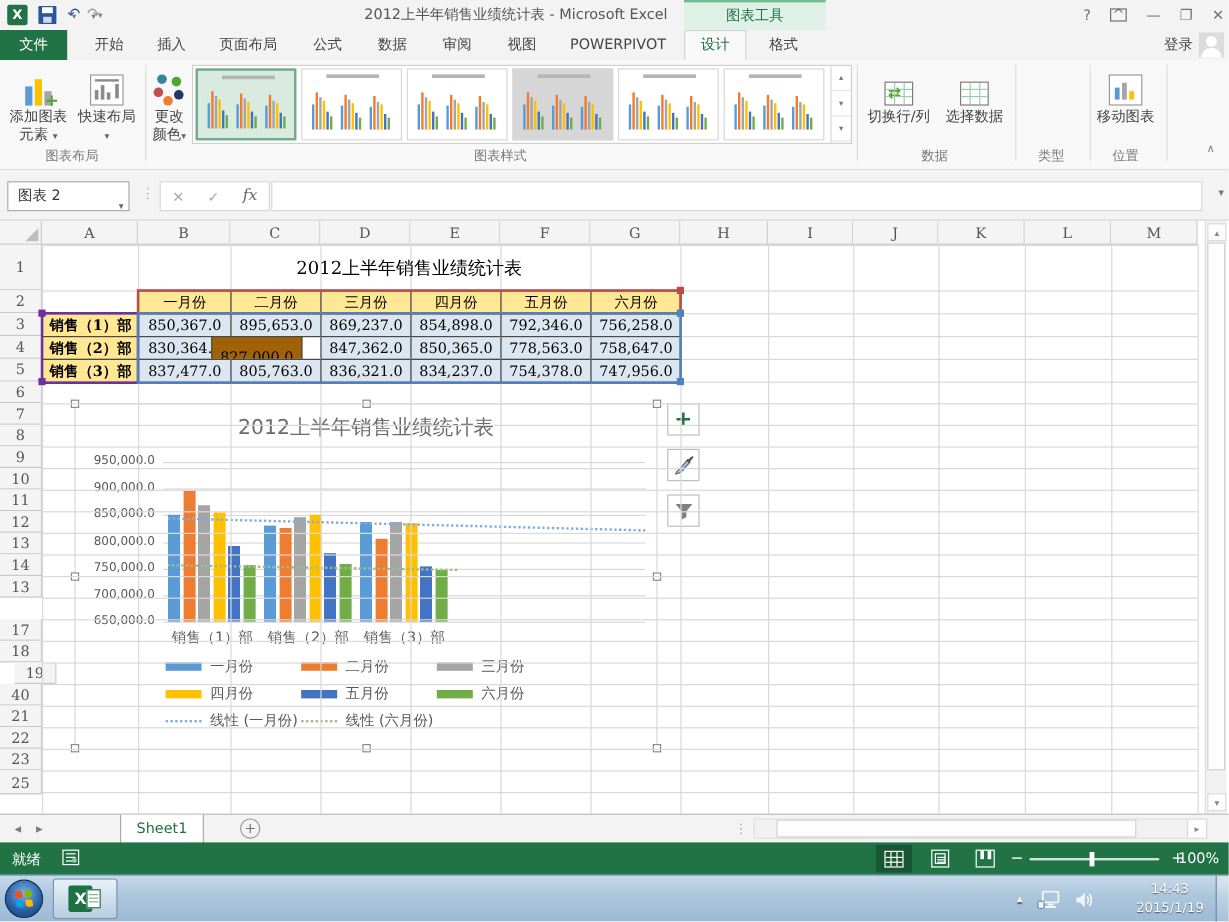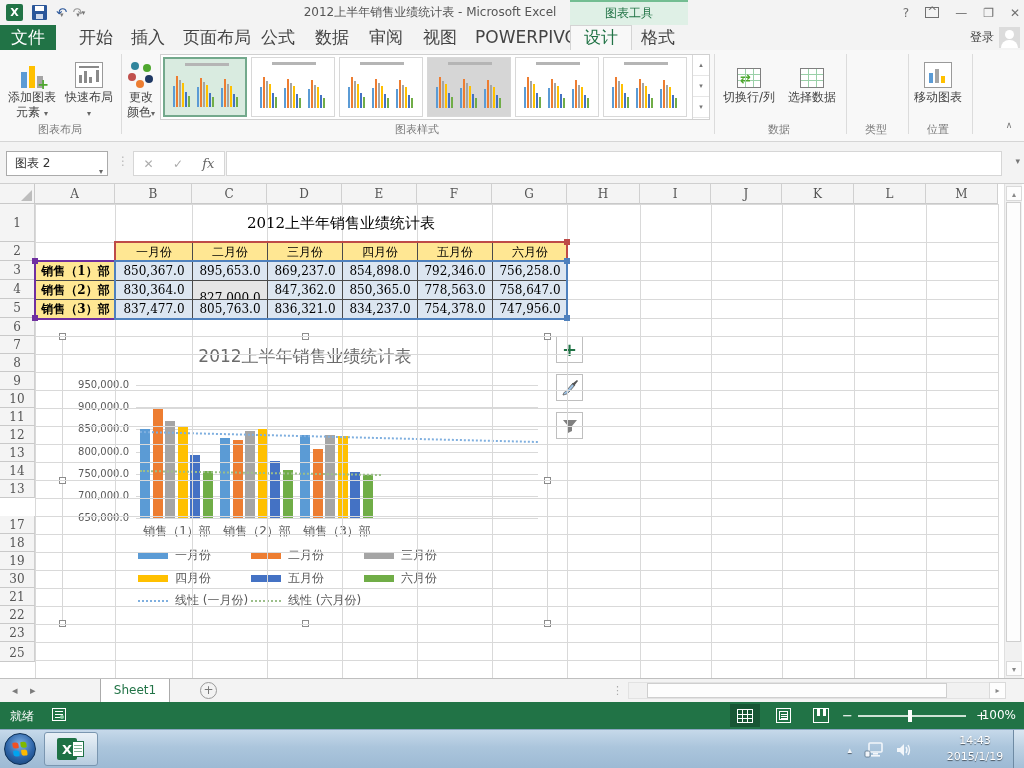--- a/index.html
+++ b/index.html
@@ -19,21 +19,21 @@
   .qat-arrow { font-size:7px; color:#777; margin-left:-7px; }
   .tb-title { position:absolute; left:230px; top:4px; width:400px; text-align:center; color:#555; font-size:12px; }
   .ctx-header { position:absolute; left:570px; top:0; width:118px; height:25px; background:#DFF0E6;
                 border-top:2px solid #73BD92; color:#217346; font-size:12px; text-align:center; line-height:23px; }
   .win-btns { position:absolute; right:4px; top:0; height:25px; display:flex; align-items:center; gap:16px; color:#707070; }
   .win-btns span { font-size:12px; cursor:default; }
   .ribbonopt-icon { display:inline-block; width:14px; height:11px; border:1px solid #707070; font-size:8px; line-height:9px; text-align:center; color:#707070; }
 
   
   .tabrow { position:absolute; left:0; top:25px; width:1024px; height:25px; background:#F3F3F3; }
-  .tab { position:absolute; top:0; height:25px; line-height:25px; padding:0 13px; color:#444; font-size:17px; }
+  .tab { position:absolute; top:0; height:25px; line-height:25px; padding:0 13px; color:#444; font-size:12px; }
   .tab.file { background:#217346; color:#fff; width:56px; text-align:center; padding:0; }
   .tab.sel { background:#F8F8F8; color:#217346; border:1px solid #D4D4D4; border-bottom:none; line-height:23px; }
   .signin { position:absolute; right:30px; top:0; height:25px; line-height:25px; color:#444; }
   .avatar { position:absolute; right:4px; top:2px; width:21px; height:21px; background:#DCDCDC; overflow:hidden; }
   .avatar:before { content:""; position:absolute; left:6px; top:3px; width:9px; height:9px; border-radius:50%; background:#fff; }
   .avatar:after { content:""; position:absolute; left:2px; top:13px; width:17px; height:10px; border-radius:8px 8px 0 0; background:#fff; }
 
   
   .ribbon { position:absolute; left:0; top:50px; width:1024px; height:92px; background:#F8F8F8; border-bottom:1px solid #D5D5D5; }
   .rbtn { position:absolute; top:4px; text-align:center; color:#444; font-size:12px; line-height:15px; }
@@ -544,22 +544,22 @@
       <div class="hdrcell" style="left: 0px; top: 188px; width: 35px; height: 18px; line-height: 18px;">9</div>
       <div class="hdrcell" style="left: 0px; top: 206px; width: 35px; height: 18px; line-height: 18px;">10</div>
       <div class="hdrcell" style="left: 0px; top: 224px; width: 35px; height: 18px; line-height: 18px;">11</div>
       <div class="hdrcell" style="left: 0px; top: 242px; width: 35px; height: 18px; line-height: 18px;">12</div>
       <div class="hdrcell" style="left: 0px; top: 260px; width: 35px; height: 18px; line-height: 18px;">13</div>
       <div class="hdrcell" style="left: 0px; top: 278px; width: 35px; height: 18px; line-height: 18px;">14</div>
       <div class="hdrcell" style="left: 0px; top: 296px; width: 35px; height: 18px; line-height: 18px;">13</div>
       <div class="hdrcell" style="left: 0px; top: 314px; width: 35px; height: 18px; line-height: 18px; margin-top: 26px;">16</div>
       <div class="hdrcell" style="left: 0px; top: 332px; width: 35px; height: 18px; line-height: 18px;">17</div>
       <div class="hdrcell" style="left: 0px; top: 350px; width: 35px; height: 18px; line-height: 18px;">18</div>
-      <div class="hdrcell" style="left: 0px; top: 368px; width: 35px; height: 18px; line-height: 18px; text-align: center;">19</div>
-      <div class="hdrcell" style="left: 0px; top: 386px; width: 35px; height: 18px; line-height: 18px;">30</div>
+      <div class="hdrcell" style="left: 12px; top: 368px; width: 35px; height: 18px; line-height: 18px; text-align: center;">19</div>
+      <div class="hdrcell" style="left: 0px; top: 386px; width: 35px; height: 18px; line-height: 18px;">40</div>
       <div class="hdrcell" style="left: 0px; top: 404px; width: 35px; height: 18px; line-height: 18px;">21</div>
       <div class="hdrcell" style="left: 0px; top: 422px; width: 35px; height: 18px; line-height: 18px;">22</div>
       <div class="hdrcell" style="left: 0px; top: 440px; width: 35px; height: 18px; line-height: 18px;">23</div>
       <div class="hdrcell" style="left: 0px; top: 458px; width: 35px; height: 18px; line-height: 18px;">24</div>
       <div class="hdrcell" style="left: 0px; top: 460px; width: 35px; height: 18px; line-height: 18px;">25</div>
       <div class="gl" style="left: 35px; top: 20px; width: 1px; height: 474px;"></div>
       <div class="gl" style="left: 115px; top: 20px; width: 1px; height: 474px;"></div>
       <div class="gl" style="left: 192px; top: 20px; width: 1px; height: 474px;"></div>
       <div class="gl" style="left: 267px; top: 20px; width: 1px; height: 474px;"></div>
       <div class="gl" style="left: 342px; top: 20px; width: 1px; height: 474px;"></div>
@@ -606,21 +606,21 @@
       <div class="cell" style="left: 492px; top: 58px; width: 76px; height: 20px; background: rgb(255, 231, 147); border: 1px solid rgb(74, 74, 74);">六月份</div>
       <div class="cell" style="left: 35px; top: 77px; width: 81px; height: 20px; background: rgb(255, 231, 147); border: 1px solid rgb(74, 74, 74); font-weight: bold;">销售（1）部</div>
       <div class="cell" style="left: 115px; top: 77px; width: 78px; height: 20px; background: rgb(220, 230, 241); border: 1px solid rgb(74, 74, 74);">850,367.0</div>
       <div class="cell" style="left: 192px; top: 77px; width: 76px; height: 20px; background: rgb(220, 230, 241); border: 1px solid rgb(74, 74, 74);">895,653.0</div>
       <div class="cell" style="left: 267px; top: 77px; width: 76px; height: 20px; background: rgb(220, 230, 241); border: 1px solid rgb(74, 74, 74);">869,237.0</div>
       <div class="cell" style="left: 342px; top: 77px; width: 76px; height: 20px; background: rgb(220, 230, 241); border: 1px solid rgb(74, 74, 74);">854,898.0</div>
       <div class="cell" style="left: 417px; top: 77px; width: 76px; height: 20px; background: rgb(220, 230, 241); border: 1px solid rgb(74, 74, 74);">792,346.0</div>
       <div class="cell" style="left: 492px; top: 77px; width: 76px; height: 20px; background: rgb(220, 230, 241); border: 1px solid rgb(74, 74, 74);">756,258.0</div>
       <div class="cell" style="left: 35px; top: 96px; width: 81px; height: 20px; background: rgb(255, 231, 147); border: 1px solid rgb(74, 74, 74); font-weight: bold;">销售（2）部</div>
       <div class="cell" style="left: 115px; top: 96px; width: 78px; height: 20px; background: rgb(220, 230, 241); border: 1px solid rgb(74, 74, 74);">830,364.0</div>
-      <div class="cell" style="left: 192px; top: 96px; width: 76px; height: 36px; background: #e5e5e5; border: 1px solid rgb(74, 74, 74);">827,000.0</div>
+      <div class="cell" style="left: 176px; top: 96px; width: 76px; height: 36px; background: #a16207; border: 1px solid rgb(74, 74, 74);">827,000.0</div>
       <div class="cell" style="left: 267px; top: 96px; width: 76px; height: 20px; background: rgb(220, 230, 241); border: 1px solid rgb(74, 74, 74);">847,362.0</div>
       <div class="cell" style="left: 342px; top: 96px; width: 76px; height: 20px; background: rgb(220, 230, 241); border: 1px solid rgb(74, 74, 74);">850,365.0</div>
       <div class="cell" style="left: 417px; top: 96px; width: 76px; height: 20px; background: rgb(220, 230, 241); border: 1px solid rgb(74, 74, 74);">778,563.0</div>
       <div class="cell" style="left: 492px; top: 96px; width: 76px; height: 20px; background: rgb(220, 230, 241); border: 1px solid rgb(74, 74, 74);">758,647.0</div>
       <div class="cell" style="left: 35px; top: 115px; width: 81px; height: 20px; background: rgb(255, 231, 147); border: 1px solid rgb(74, 74, 74); font-weight: bold;">销售（3）部</div>
       <div class="cell" style="left: 115px; top: 115px; width: 78px; height: 20px; background: rgb(220, 230, 241); border: 1px solid rgb(74, 74, 74);">837,477.0</div>
       <div class="cell" style="left: 192px; top: 115px; width: 76px; height: 20px; background: rgb(220, 230, 241); border: 1px solid rgb(74, 74, 74);">805,763.0</div>
       <div class="cell" style="left: 267px; top: 115px; width: 76px; height: 20px; background: rgb(220, 230, 241); border: 1px solid rgb(74, 74, 74);">836,321.0</div>
       <div class="cell" style="left: 342px; top: 115px; width: 76px; height: 20px; background: rgb(220, 230, 241); border: 1px solid rgb(74, 74, 74);">834,237.0</div>
       <div class="cell" style="left: 417px; top: 115px; width: 76px; height: 20px; background: rgb(220, 230, 241); border: 1px solid rgb(74, 74, 74);">754,378.0</div>

